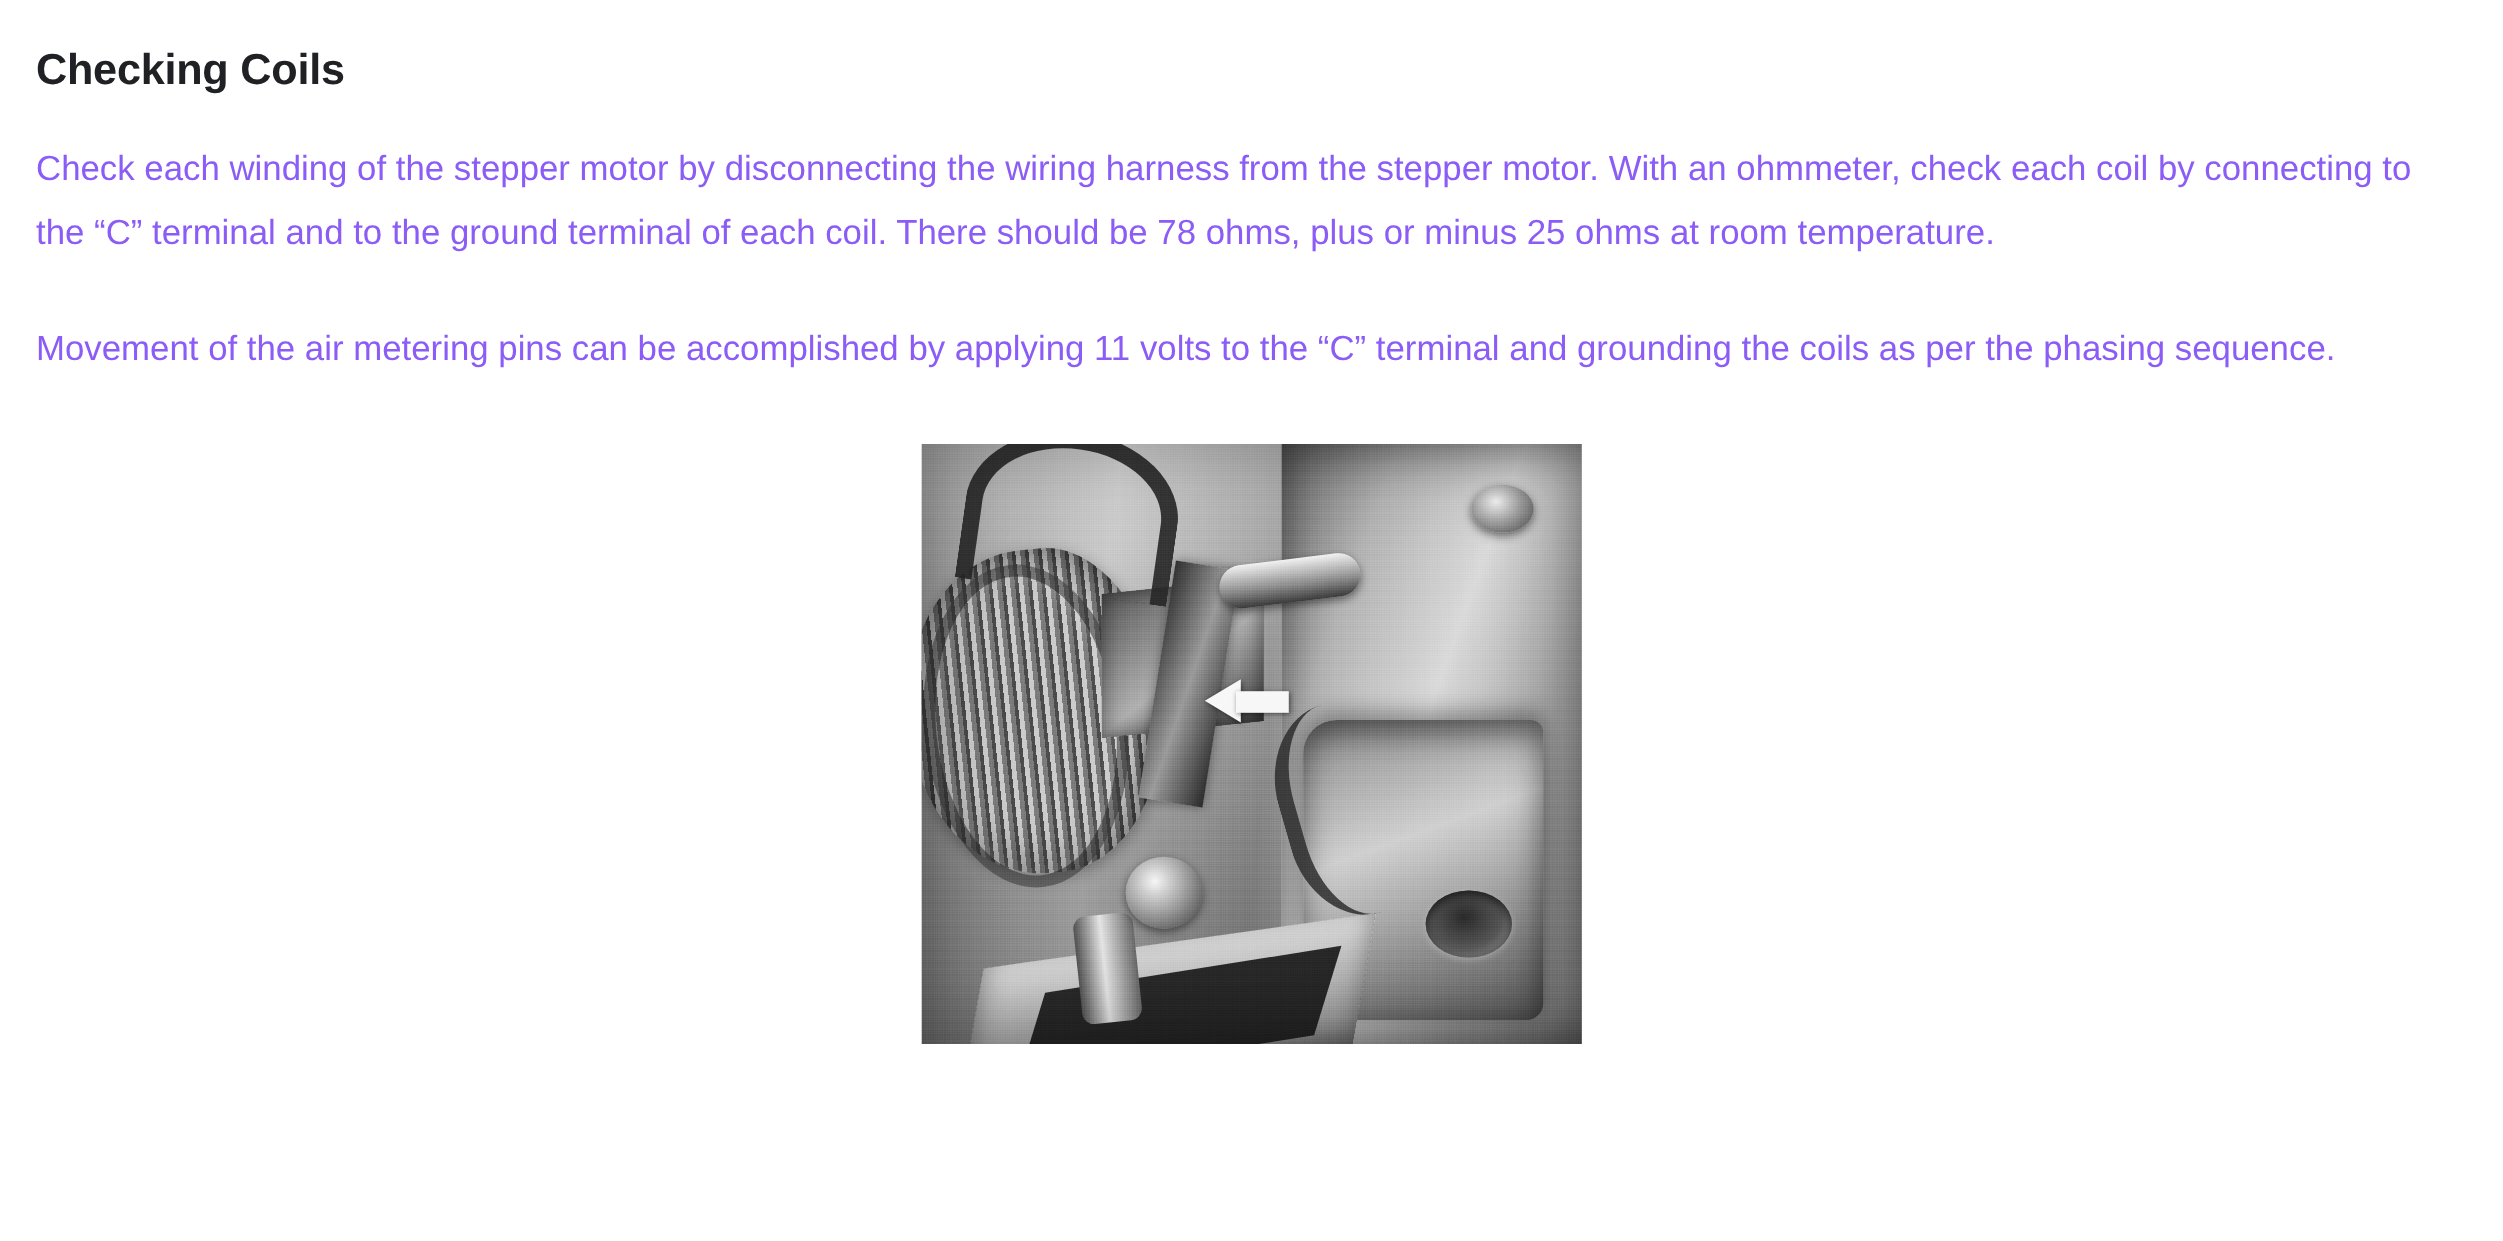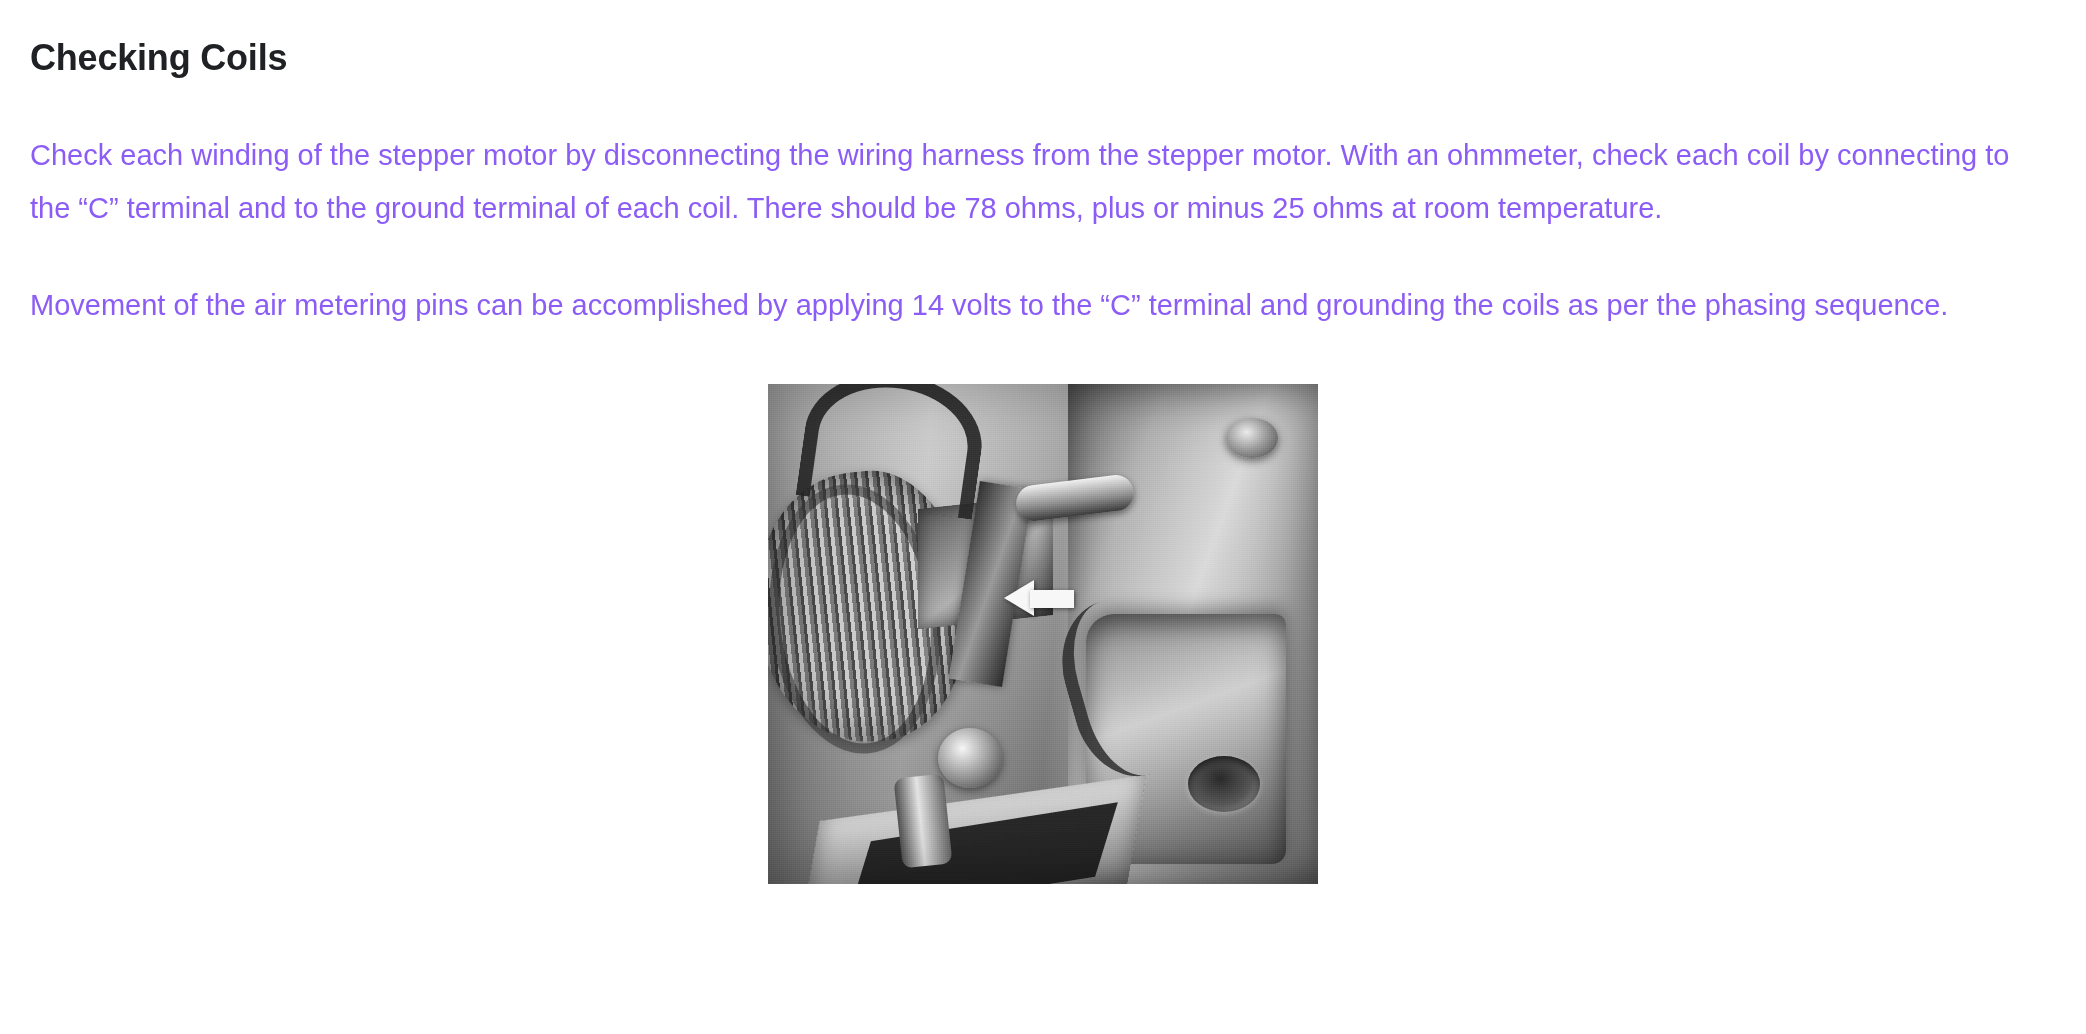--- a/index.html
+++ b/index.html
@@ -19,21 +19,21 @@
     width: 2086px;
     height: 1034px;
     padding: 36px 30px 0 30px;
     background: #ffffff;
   }
   .article-title {
     font-size: 36px;
     font-weight: bold;
     color: #202124;
     line-height: 1.2;
-    margin: 0 0 50px 0;
+    margin: 0 0 36px 0;
     letter-spacing: -0.2px;
   }
   .para {
     font-size: 29px;
     line-height: 53px;
     color: #8b5cf6;
     margin: 0 0 44px 0;
     max-width: 2030px;
     font-weight: 400;
   }
@@ -204,21 +204,21 @@
 </style>
 </head>
 <body>
 
 <div class="page">
 
   <h1 class="article-title">Checking Coils</h1>
 
   <p class="para">Check each winding of the stepper motor by disconnecting the wiring harness from the stepper motor. With an ohmmeter, check each coil by connecting to the “C” terminal and to the ground terminal of each coil. There should be 78 ohms, plus or minus 25 ohms at room temperature.</p>
 
-  <p class="para">Movement of the air metering pins can be accomplished by applying 14 volts to the “C” terminal and grounding the coils as per the phasing sequence.</p>
+  <p class="para">Movement of the air metering pins can be accomplished by applying 11 volts to the “C” terminal and grounding the coils as per the phasing sequence.</p>
 
   <figure class="figure">
     <div class="photo">
       <div class="bg"></div>
       <div class="casting"></div>
       <div class="bolt-hole"></div>
       <div class="bolt-hole2"></div>
       <div class="housing"></div>
       <div class="housing-rim"></div>
       <div class="bracket"></div>

